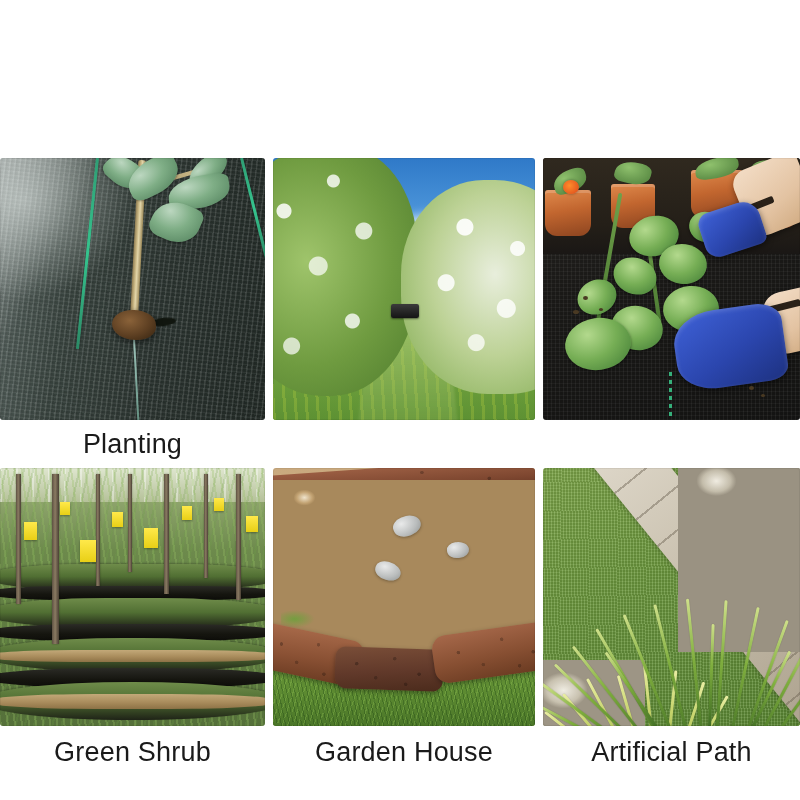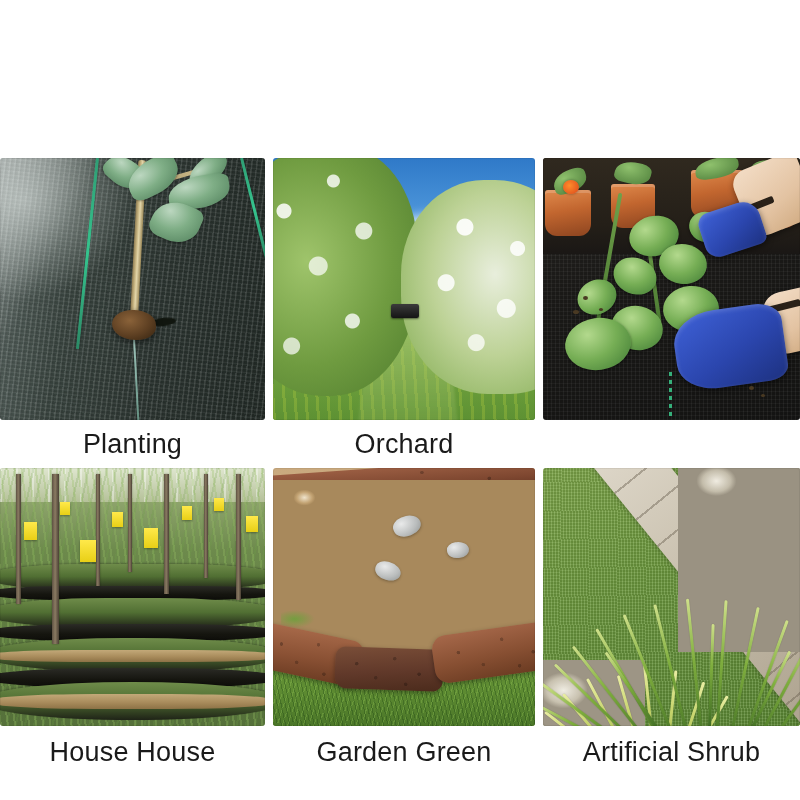--- a/index.html
+++ b/index.html
@@ -642,23 +642,20 @@
       <div class="soilbit sb2"></div>
       <div class="soilbit sb3"></div>
       <div class="soilbit sb4"></div>
       <div class="soilbit sb5"></div>
       <div class="dotline"></div>
     </div>
 
     <div class="caption lab-a">
       <span>Planting</span>
     </div>
-    <div class="caption lab-b">
-      <span>Orchard</span>
-    </div>
 
     <div class="photo cell-d p-greenhouse">
       <div class="roof"></div>
       <div class="crops"></div>
       <div class="bed bd1"></div>
       <div class="mulch m1"></div>
       <div class="bed bd2"></div>
       <div class="mulch m2"></div>
       <div class="bed bd3"></div>
       <div class="soilpath s1"></div>
@@ -738,23 +735,23 @@
         <div class="frond" style="left:144px; bottom:0; height:122px; transform:rotate(36deg);"></div>
         <div class="frond" style="left:154px; bottom:0; height:112px; transform:rotate(44deg);"></div>
         <div class="frond" style="left:164px; bottom:0; height:100px; transform:rotate(52deg);"></div>
         <div class="frond" style="left:40px;  bottom:20px; height:96px; transform:rotate(-34deg);"></div>
         <div class="frond" style="left:90px;  bottom:24px; height:104px; transform:rotate(2deg);"></div>
         <div class="frond" style="left:130px; bottom:18px; height:92px;  transform:rotate(26deg);"></div>
       </div>
     </div>
 
     <div class="caption lab-d">
-      <span>House House</span>
+      <span>Green Shrub</span>
     </div>
     <div class="caption lab-e">
-      <span>Garden Green</span>
+      <span>Garden House</span>
     </div>
     <div class="caption lab-f">
-      <span>Artificial Shrub</span>
+      <span>Artificial Path</span>
     </div>
 
   </div>
 </div>
 
 </body></html>

